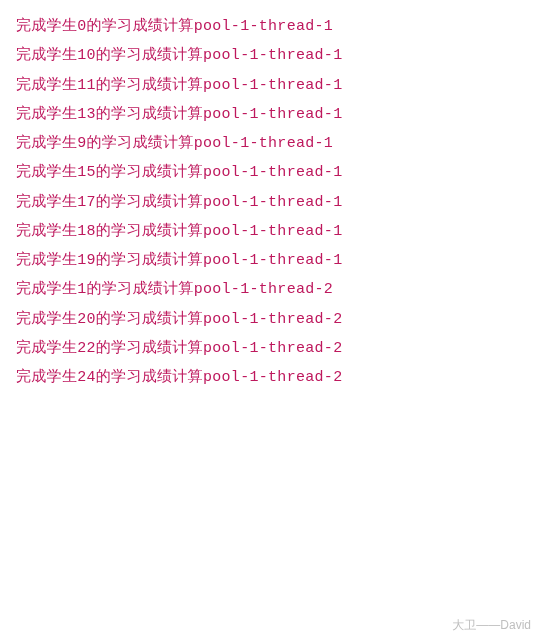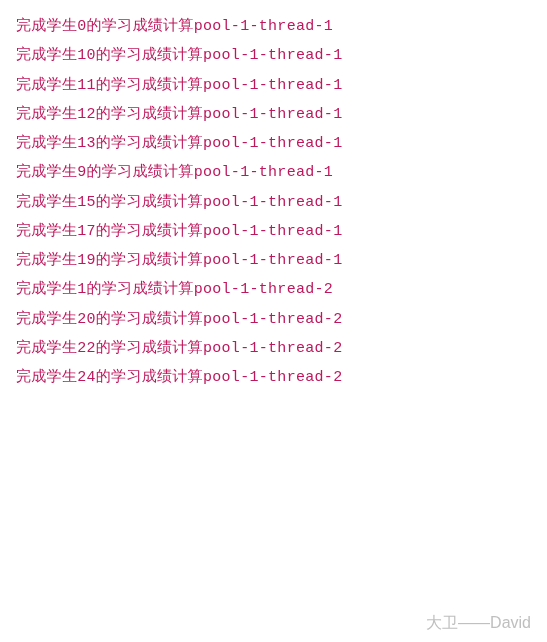--- a/index.html
+++ b/index.html
@@ -24,37 +24,37 @@
       letter-spacing: 0.3px;
     }
     .log-line span {
       font-family: inherit;
     }
     .watermark {
       position: absolute;
       bottom: 8px;
       right: 16px;
       color: #bfbfbf;
-      font-size: 16px;
+      font-size: 12px;
       font-family: -apple-system, sans-serif;
       pointer-events: none;
     }
   </style>
 </head>
 <body>
 
 <div id="log-container">
     <div class="log-line"><span>完成学生</span><span>0</span><span>的学习成绩计算</span><span>pool-1-thread-1</span></div>
     <div class="log-line"><span>完成学生</span><span>10</span><span>的学习成绩计算</span><span>pool-1-thread-1</span></div>
     <div class="log-line"><span>完成学生</span><span>11</span><span>的学习成绩计算</span><span>pool-1-thread-1</span></div>
-    <div class="log-line"><span>完成学生</span><span>12</span><span>的学习成绩计算</span><span>pool-1-thread-1</span></div>
     <div class="log-line"><span>完成学生</span><span>13</span><span>的学习成绩计算</span><span>pool-1-thread-1</span></div>
     <div class="log-line"><span>完成学生</span><span>9</span><span>的学习成绩计算</span><span>pool-1-thread-1</span></div>
     <div class="log-line"><span>完成学生</span><span>15</span><span>的学习成绩计算</span><span>pool-1-thread-1</span></div>
     <div class="log-line"><span>完成学生</span><span>17</span><span>的学习成绩计算</span><span>pool-1-thread-1</span></div>
+    <div class="log-line"><span>完成学生</span><span>18</span><span>的学习成绩计算</span><span>pool-1-thread-1</span></div>
     <div class="log-line"><span>完成学生</span><span>19</span><span>的学习成绩计算</span><span>pool-1-thread-1</span></div>
     <div class="log-line"><span>完成学生</span><span>1</span><span>的学习成绩计算</span><span>pool-1-thread-2</span></div>
     <div class="log-line"><span>完成学生</span><span>20</span><span>的学习成绩计算</span><span>pool-1-thread-2</span></div>
     <div class="log-line"><span>完成学生</span><span>22</span><span>的学习成绩计算</span><span>pool-1-thread-2</span></div>
     <div class="log-line"><span>完成学生</span><span>24</span><span>的学习成绩计算</span><span>pool-1-thread-2</span></div>
   </div>
 
 <div class="watermark">大卫——David</div>
 
 </body></html>

